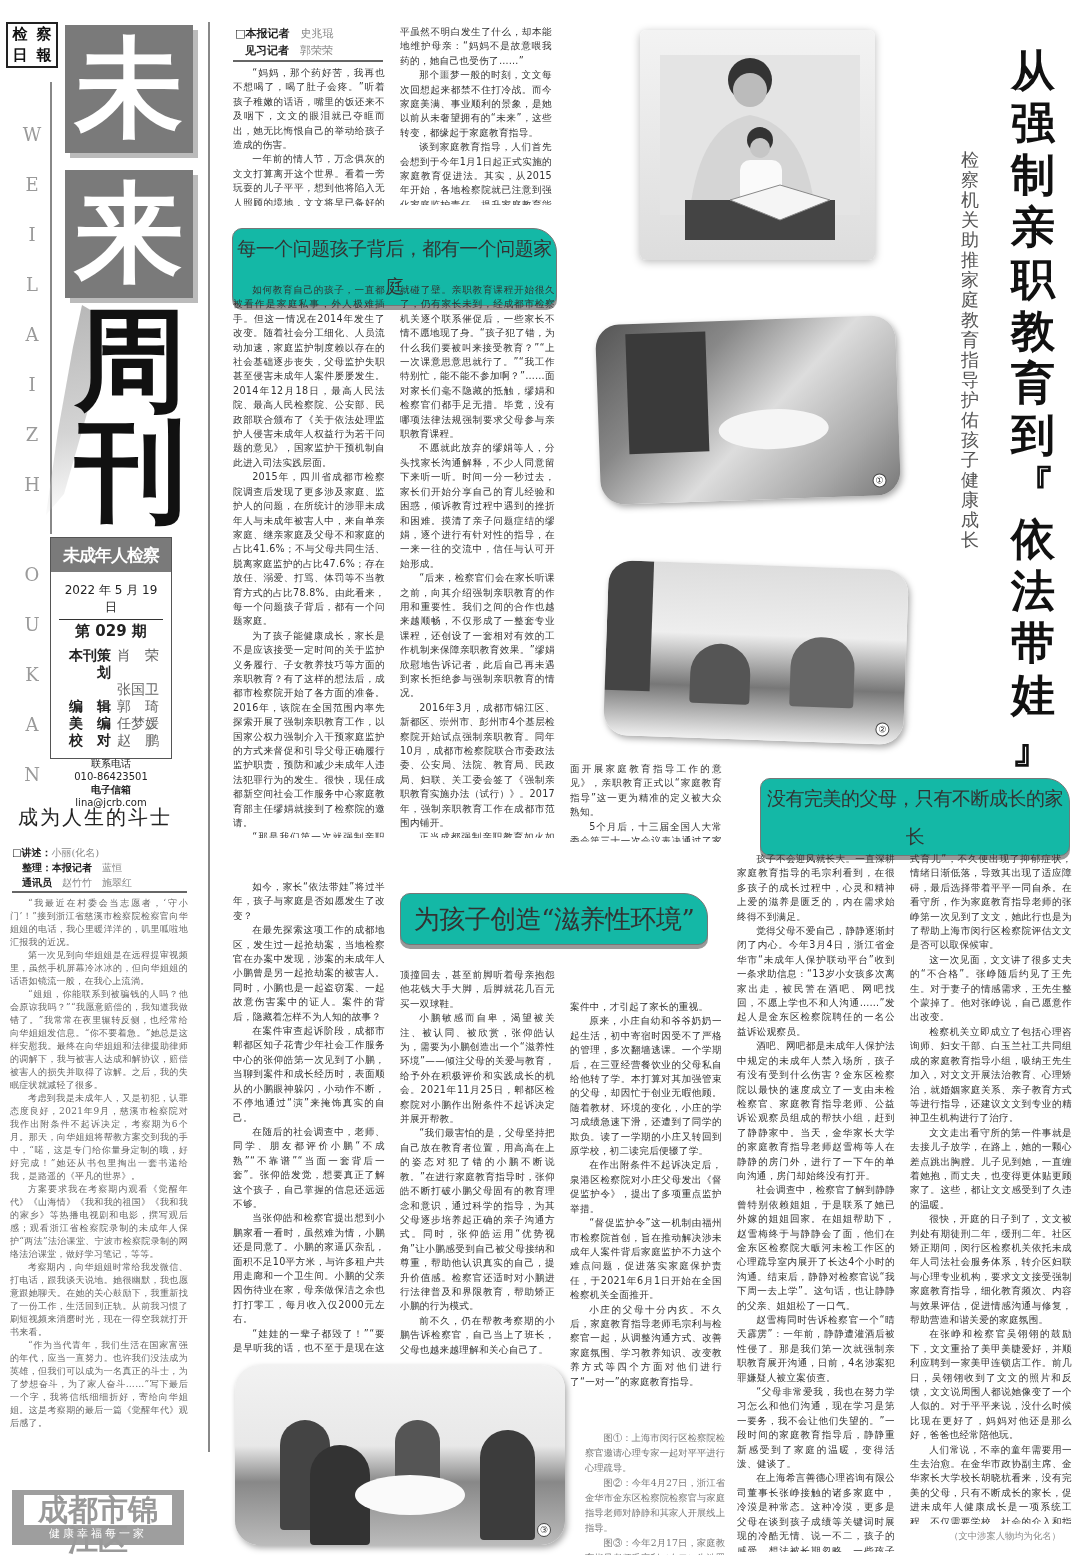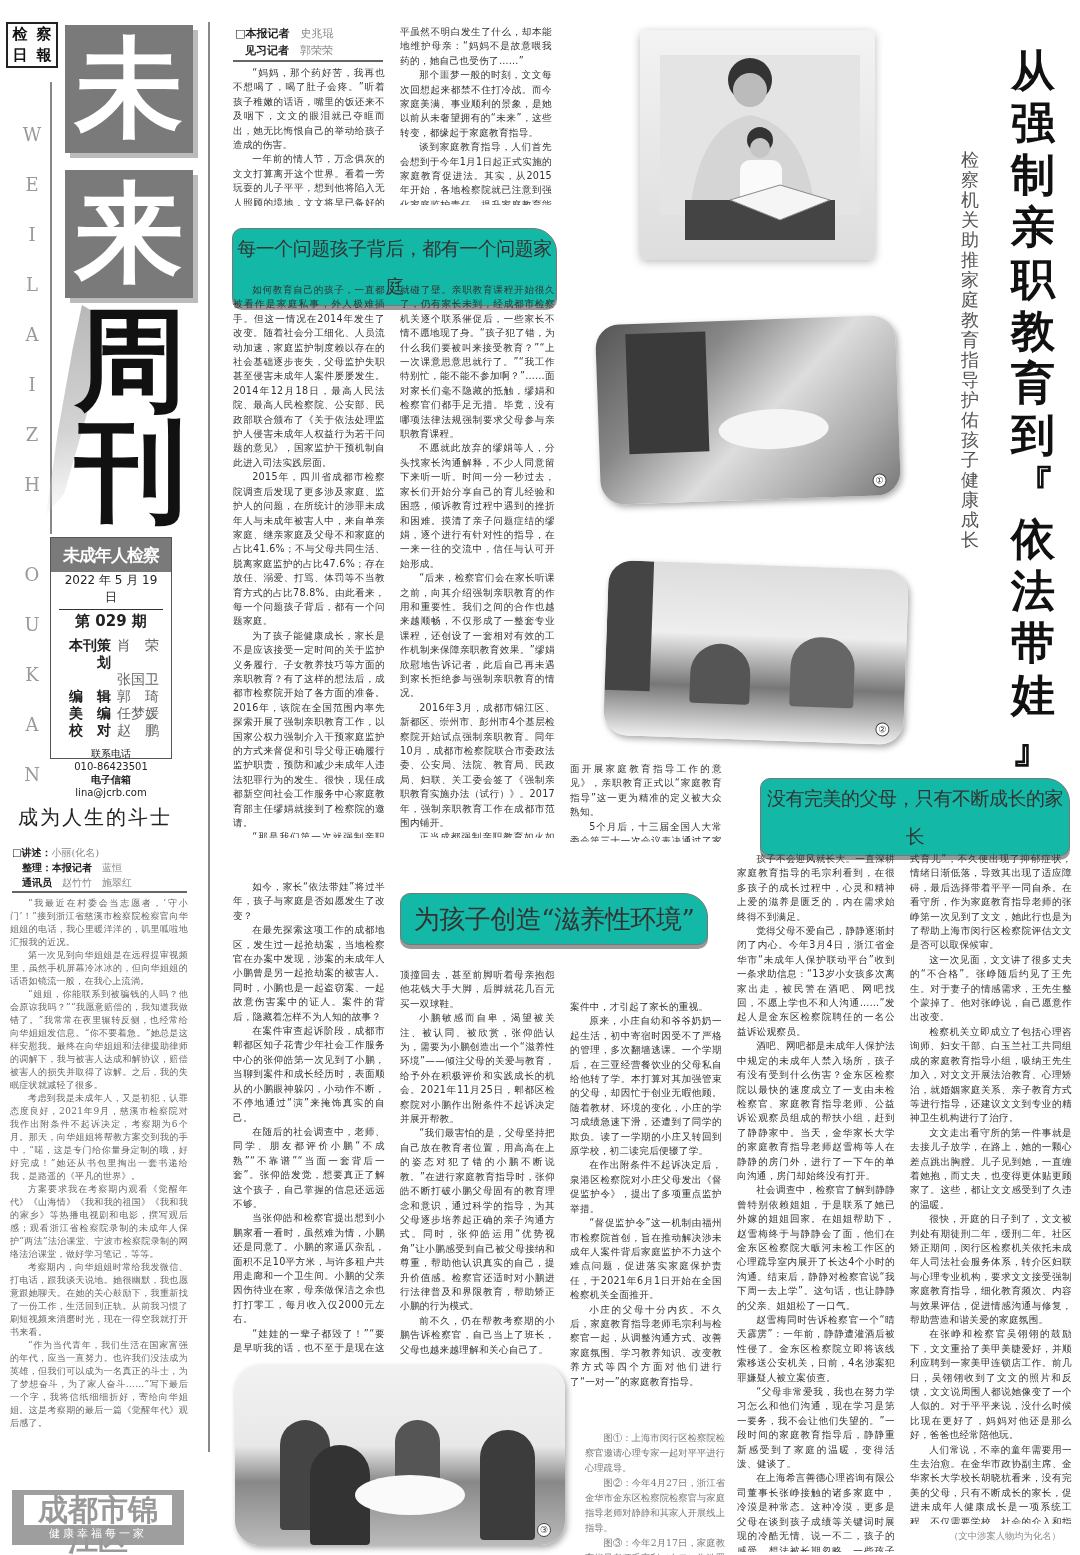--- a/index.html
+++ b/index.html
@@ -11,21 +11,21 @@
 .txt.light{color:#666;font-family:"DejaVu Serif",serif}
 
 .logo-seal{left:6px;top:22px;width:52px;height:46px;border:2px solid #222;display:grid;grid-template-columns:1fr 1fr;font-family:"DejaVu Serif",serif;font-weight:bold;font-size:15px;line-height:20px;text-align:center;color:#111}
 .big-char-box{left:65px;width:128px;height:128px;background:#7a7a7a;box-shadow:5px 5px 0 #bbb;display:flex;align-items:center;justify-content:center;color:#fff;font-size:108px;font-weight:bold}
 .big-char-plain{left:75px;width:110px;font-family:"DejaVu Serif",serif;font-weight:bold;font-size:112px;line-height:120px;color:#111;text-align:center}
 .vline{background:#888}
 .pinyin{left:22px;top:110px;width:20px;font-family:"DejaVu Serif",serif;color:#9a9a9a;font-size:18px;line-height:50px;text-align:center}
 .brush{left:40px;top:305px;width:60px;height:210px;background:linear-gradient(170deg,#aaa,#ccc 60%,transparent);clip-path:polygon(70% 0,100% 5%,80% 50%,40% 90%,10% 100%,30% 60%,55% 20%);opacity:.85}
 .infobox{left:50px;top:537px;width:122px;height:222px;border:1px solid #555;background:#fff}
 .infobox .band{background:#7a7a7a;color:#fff;font-weight:bold;font-size:17px;text-align:center;height:34px;line-height:34px;letter-spacing:-1px}
-.infobox .date{font-size:12px;text-align:center;padding-bottom:3px;border-bottom:1.5px solid #333;margin-left:8px;margin-right:8px}
+.infobox .date{font-size:12px;text-align:center;margin-top:10px;padding-bottom:3px;border-bottom:1.5px solid #333;margin-left:8px;margin-right:8px}
 .infobox .issue{font-size:15px;font-weight:bold;text-align:center;margin-top:2px}
 .infobox .row{display:flex;font-size:14px;line-height:17px;padding-left:10px}
 .infobox .row .k{width:56px;text-align:right;font-weight:bold;padding-right:6px}
 .infobox .row .v{font-family:"DejaVu Serif",serif;color:#666}
 .infobox .c{font-size:10px;text-align:center;line-height:13px}
 .story-title{left:18px;top:804px;width:180px;font-size:20px;color:#222;letter-spacing:2px}
 .byline{font-size:10px;line-height:15px}
 .byline b{font-weight:bold;color:#222}
 .byline i{font-style:normal;color:#888;font-family:"DejaVu Serif",serif}
 .rule{background:#666;height:1.5px}
@@ -238,21 +238,21 @@
   <p>“督促监护令”这一机制由福州市检察院首创，旨在推动解决涉未成年人案件背后家庭监护不力这个难点问题，促进落实家庭保护责任，于2021年6月1日开始在全国检察机关全面推开。</p>
   <p>小庄的父母十分内疚。不久后，家庭教育指导老师毛宗利与检察官一起，从调整沟通方式、改善家庭氛围、学习教养知识、改变教养方式等四个方面对他们进行了“一对一”的家庭教育指导。</p>
 
 </div>
 
 <div class="abs txt" style="left:737px;top:852px;width:158px;height:700px">
   <p>孩子不会迎风就长大。一直深耕家庭教育指导的毛宗利看到，在很多孩子的成长过程中，心灵和精神上爱的滋养是匮乏的，内在需求始终得不到满足。</p>
   <p>觉得父母不爱自己，静静逐渐封闭了内心。今年3月4日，浙江省金华市“未成年人保护联动平台”收到一条求助信息：“13岁小女孩多次离家出走，被民警在酒吧、网吧找回，不愿上学也不和人沟通……”发起人是金东区检察院聘任的一名公益诉讼观察员。</p>
   <p>酒吧、网吧都是未成年人保护法中规定的未成年人禁入场所，孩子有没有受到什么伤害？金东区检察院以最快的速度成立了一支由未检检察官、家庭教育指导老师、公益诉讼观察员组成的帮扶小组，赶到了静静家中。当天，金华家长大学的家庭教育指导老师赵雪梅等人在静静的房门外，进行了一下午的单向沟通，房门却始终没有打开。</p>
   <p>社会调查中，检察官了解到静静曾特别依赖姐姐，于是联系了她已外嫁的姐姐回家。在姐姐帮助下，赵雪梅终于与静静会了面，他们在金东区检察院大畈河未检工作区的心理疏导室内展开了长达4个小时的沟通。结束后，静静对检察官说“我下周一去上学”。这句话，也让静静的父亲、姐姐松了一口气。</p>
-  <p>赵雪梅同时告诉检察官一个“晴天霹雳”：一年前，静静遭灌酒后被性侵了。金东区检察院立即将该线索移送公安机关，日前，4名涉案犯罪嫌疑人被立案侦查。</p>
+  <p>赵雪梅同时告诉检察官一个“晴天霹雳”：一年前，静静遭灌酒后被性侵了。那是我们第一次就强制亲职教育展开沟通，日前，4名涉案犯罪嫌疑人被立案侦查。</p>
   <p>“父母非常爱我，我也在努力学习怎么和他们沟通，现在学习是第一要务，我不会让他们失望的。”一段时间的家庭教育指导后，静静重新感受到了家庭的温暖，变得活泼、健谈了。</p>
   <p>在上海希言善德心理咨询有限公司董事长张峥接触的诸多家庭中，冷漠是种常态。这种冷漠，更多是父母在谈到孩子成绩等关键词时展现的冷酷无情、说一不二，孩子的感受、想法被长期忽略。一些孩子为了得到父母肯定不断妥协，最终形成了讨好型人格，另一些孩子则走向了叛逆。</p>
 
 </div>
 <div class="abs txt" style="left:910px;top:852px;width:162px;height:672px">
   <p style="text-indent:0">式育儿”，不久便出现了抑郁症状，情绪日渐低落，导致其出现了适应障碍，最后选择带着平平一同自杀。在看守所，作为家庭教育指导老师的张峥第一次见到了文文，她此行也是为了帮助上海市闵行区检察院评估文文是否可以取保候审。</p>
   <p>这一次见面，文文讲了很多丈夫的“不合格”。张峥随后约见了王先生。对于妻子的情感需求，王先生整个蒙掉了。他对张峥说，自己愿意作出改变。</p>
   <p>检察机关立即成立了包括心理咨询师、妇女干部、白玉兰社工共同组成的家庭教育指导小组，吸纳王先生加入，对文文开展法治教育、心理矫治，就婚姻家庭关系、亲子教育方式等进行指导，还建议文文到专业的精神卫生机构进行了治疗。</p>
   <p>文文走出看守所的第一件事就是去接儿子放学，在路上，她的一颗心差点跳出胸膛。儿子见到她，一直缠着她抱，而丈夫，也变得更体贴更顾家了。这些，都让文文感受到了久违的温暖。</p>
   <p>很快，开庭的日子到了，文文被判处有期徒刑二年，缓刑二年。社区矫正期间，闵行区检察机关依托未成年人司法社会服务体系，转介区妇联与心理专业机构，要求文文接受强制家庭教育指导，细化教育频次、内容与效果评估，促进情感沟通与修复，帮助营造和谐关爱的家庭氛围。</p>

